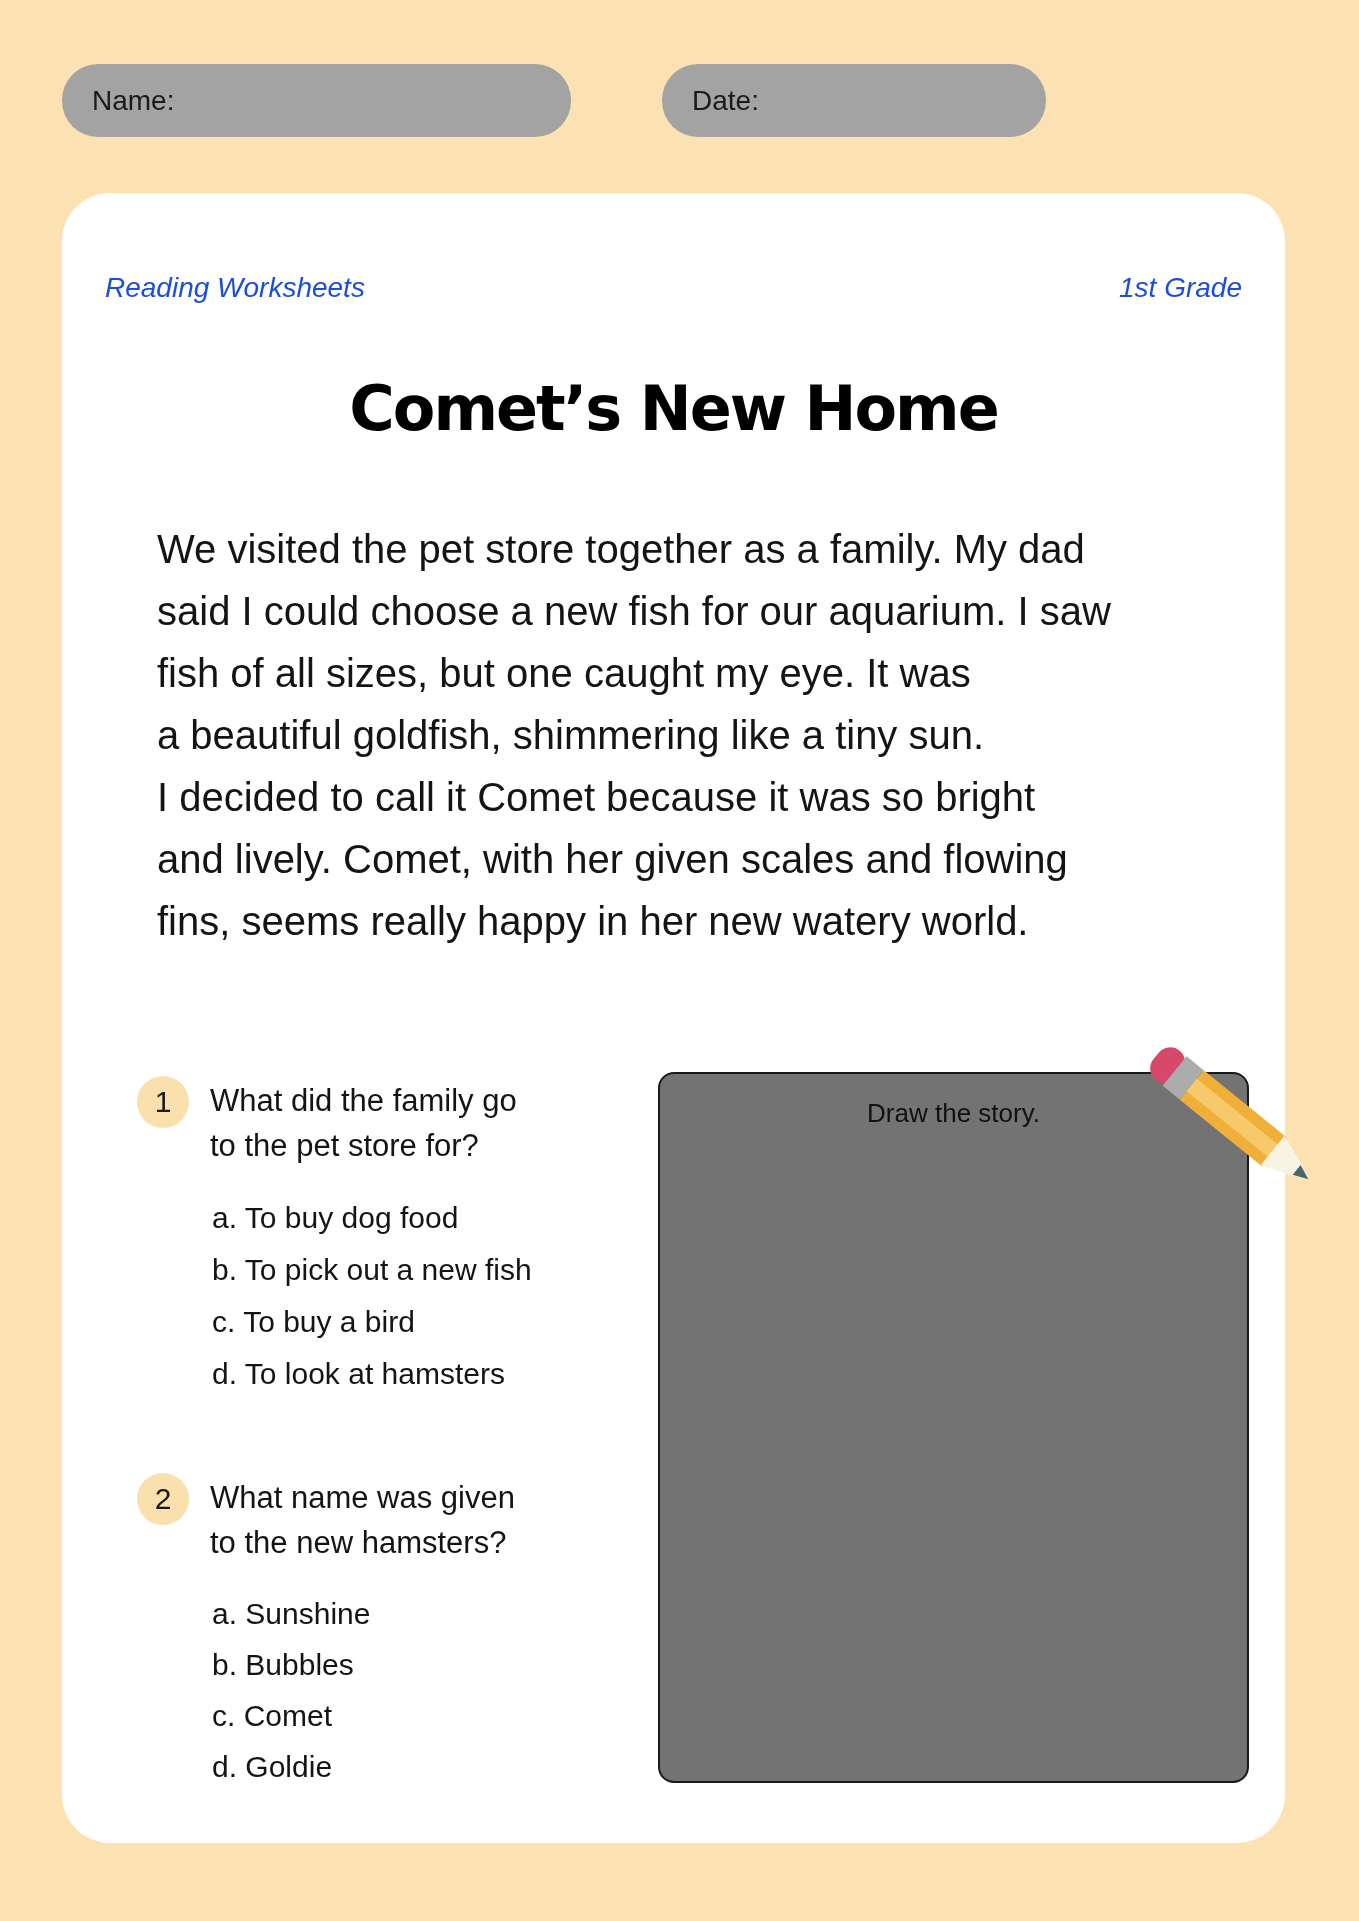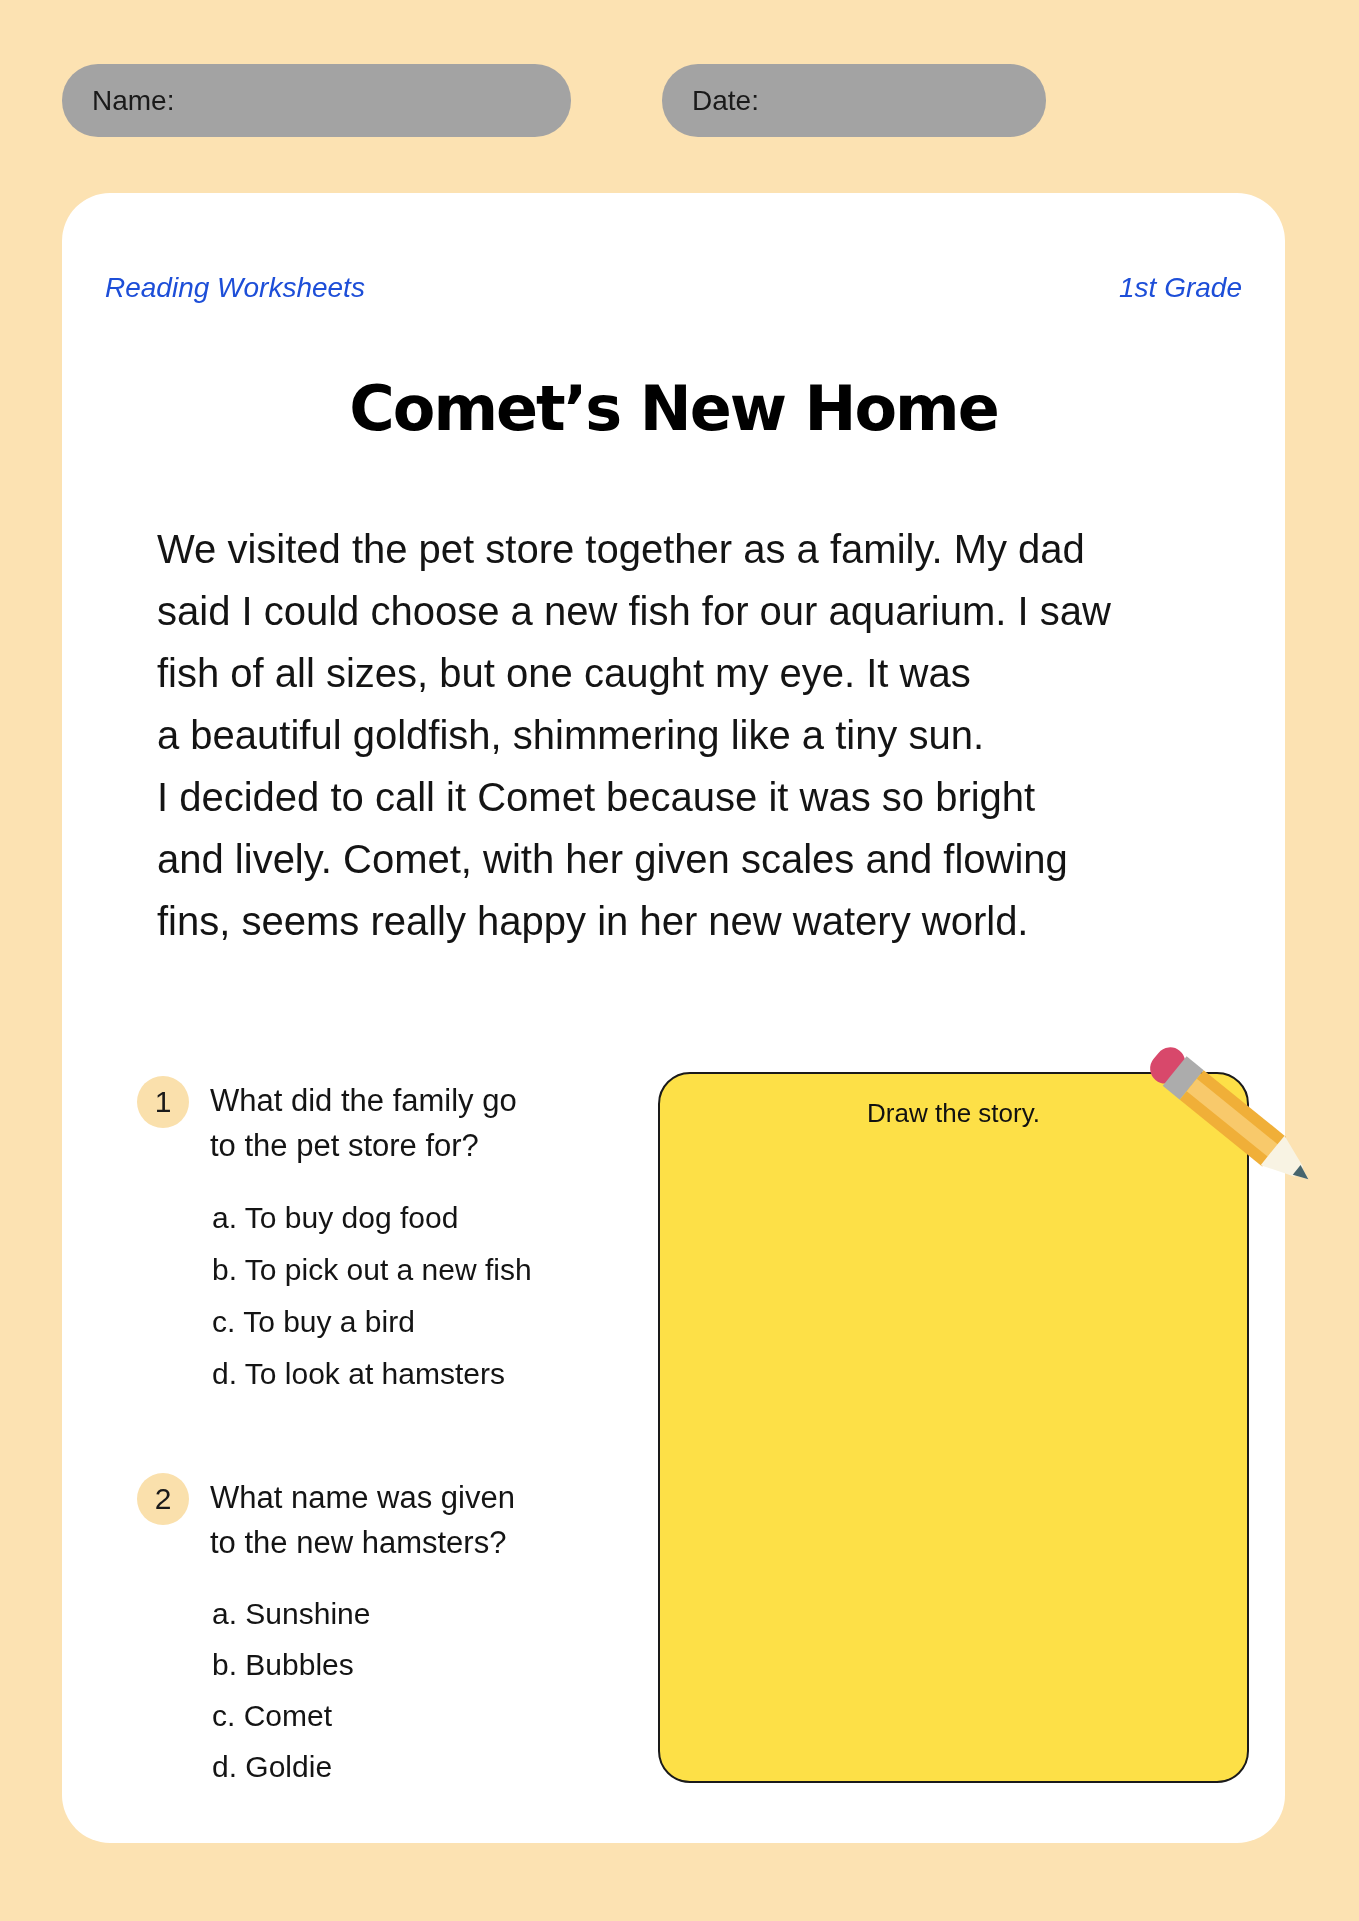--- a/index.html
+++ b/index.html
@@ -65,22 +65,22 @@
   .q-options{
     position:absolute;left:212px;width:460px;
     font-size:30px;color:#141414;
   }
   #q1-options{top:1192px;line-height:52px;}
   #q2-options{top:1588px;line-height:51px;}
 
   #draw-box{
     position:absolute;left:658px;top:1072px;
     width:591px;height:711px;box-sizing:border-box;
-    border:2px solid #1a1a1a;border-radius:32px;
-    background:#fde047;
+    border:2px solid #1a1a1a;border-radius:16px;
+    background:#737373;
   }
   #draw-caption{
     position:absolute;left:0;top:24px;width:100%;
     text-align:center;font-size:26px;color:#111;
   }
   #pencil{
     position:absolute;left:1132px;top:1018px;
     width:200px;height:175px;
   }
 </style>

